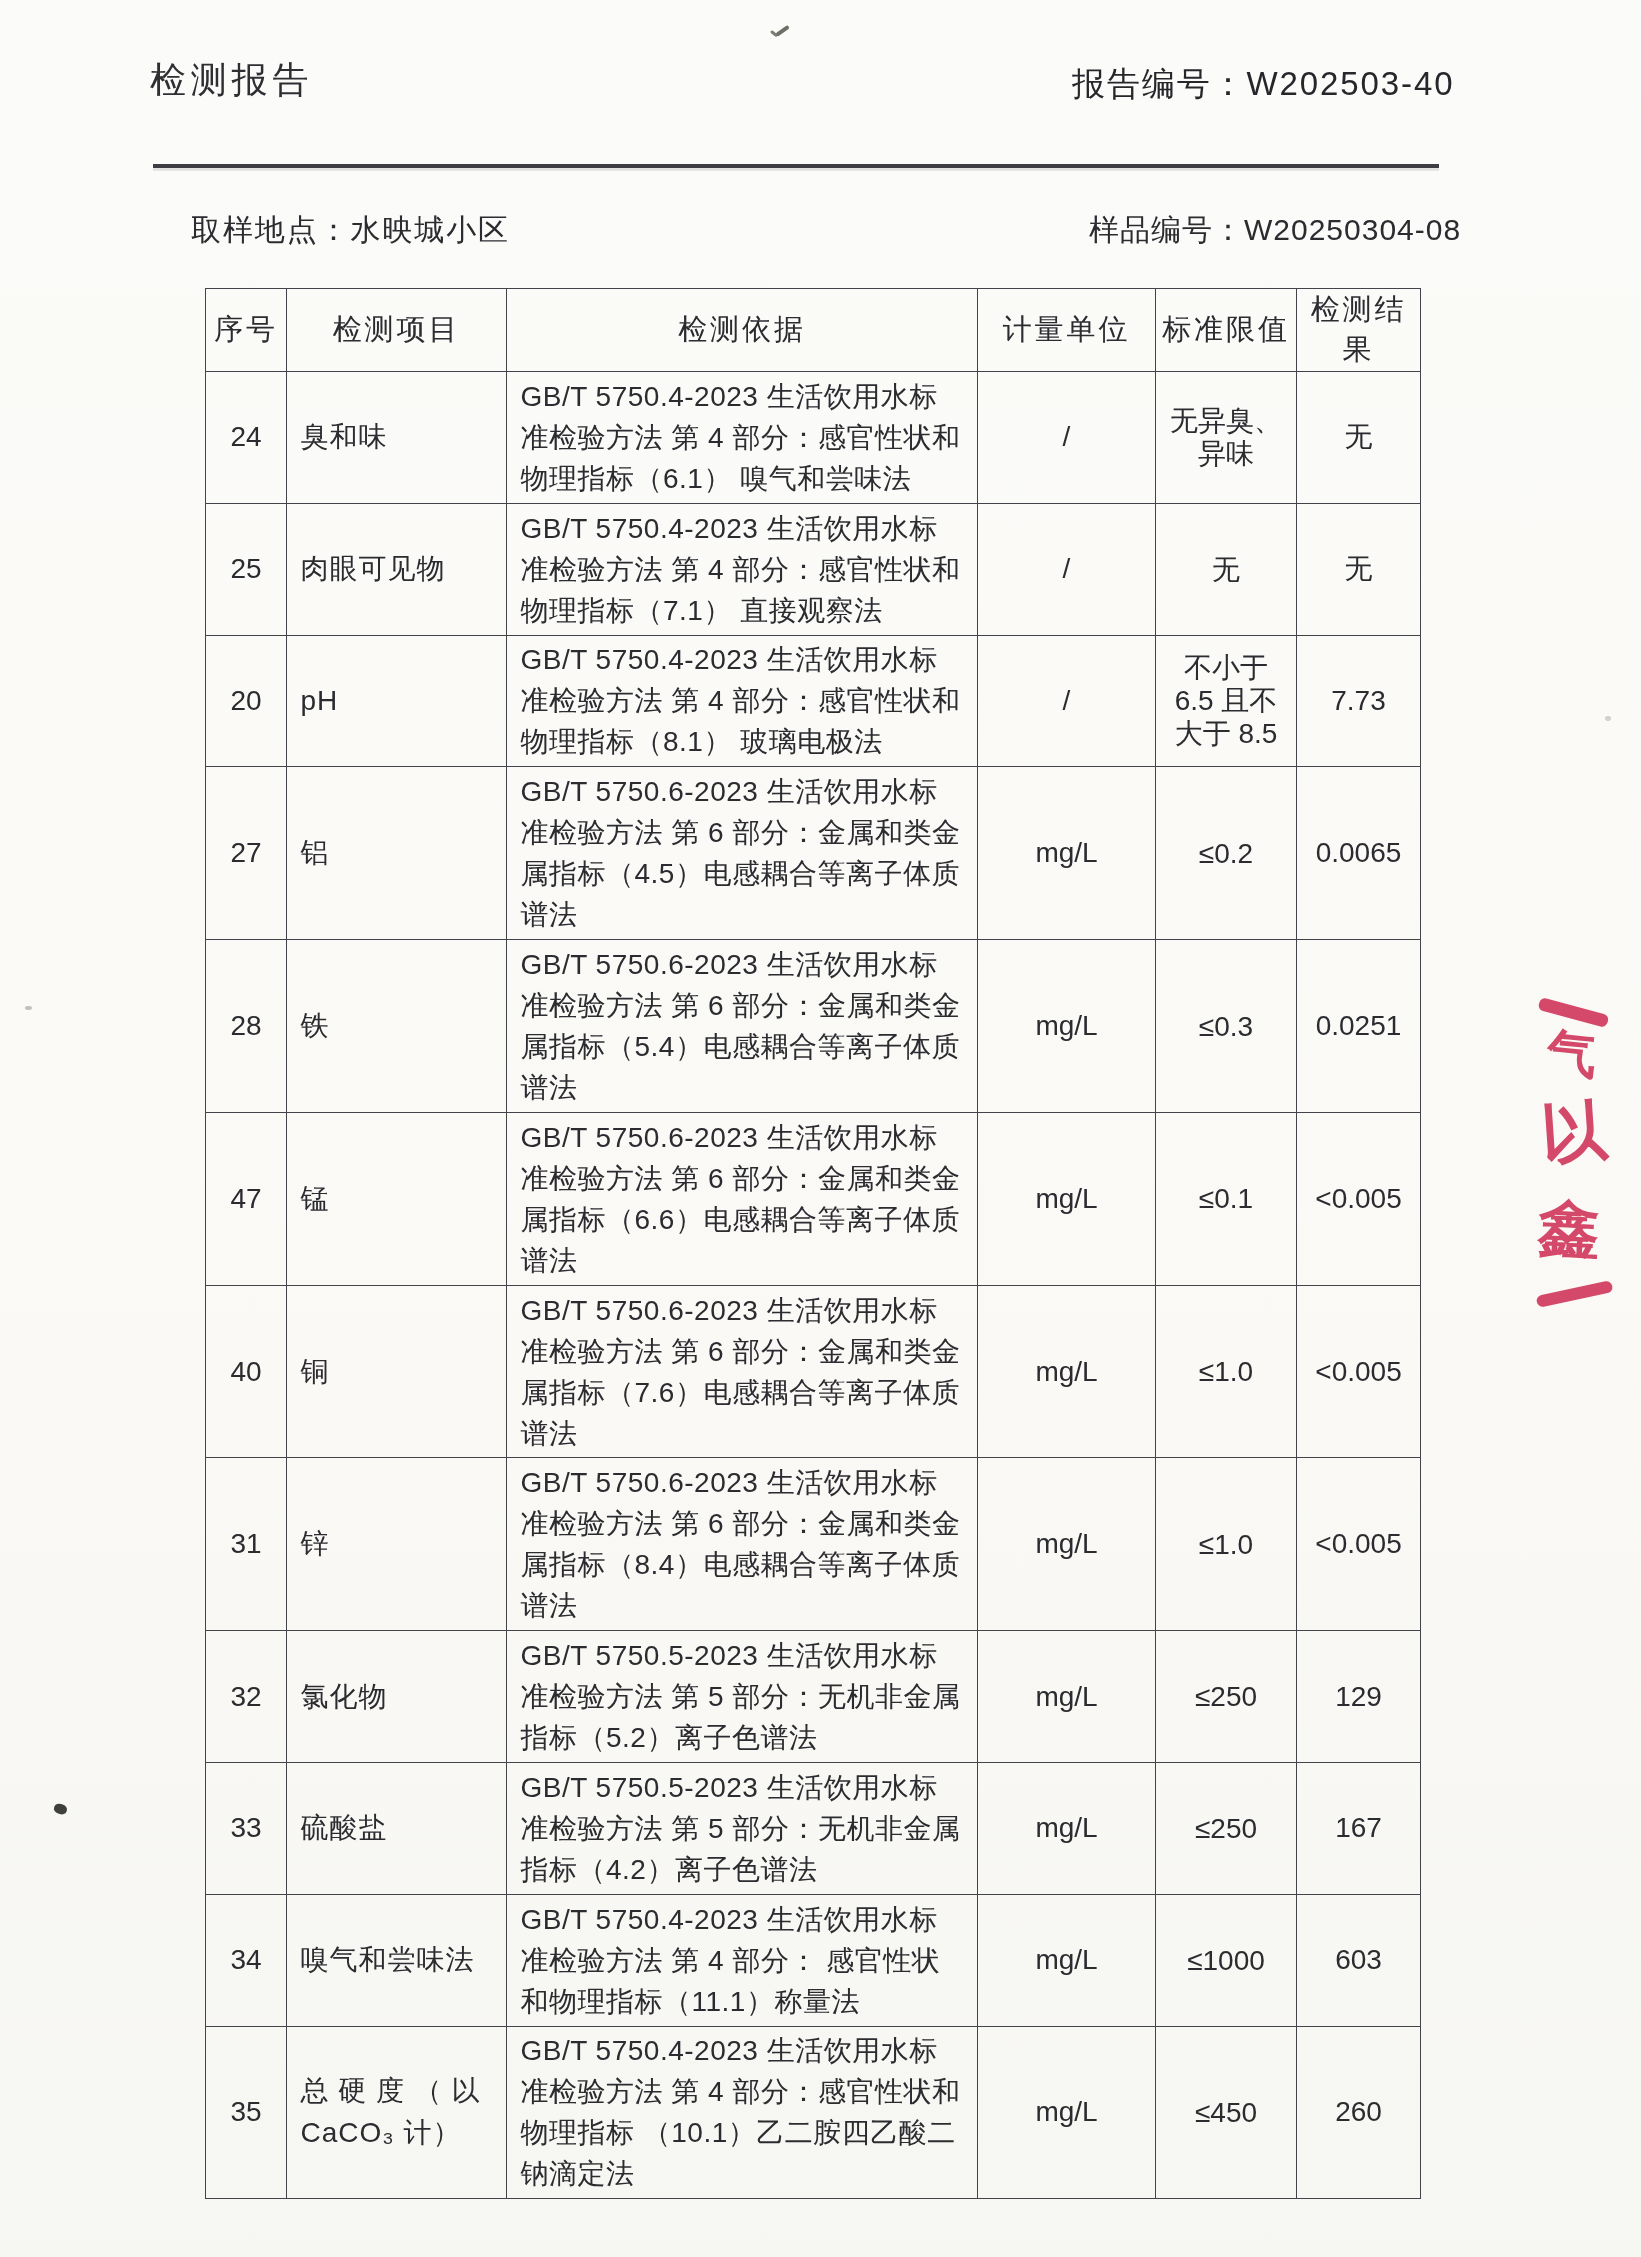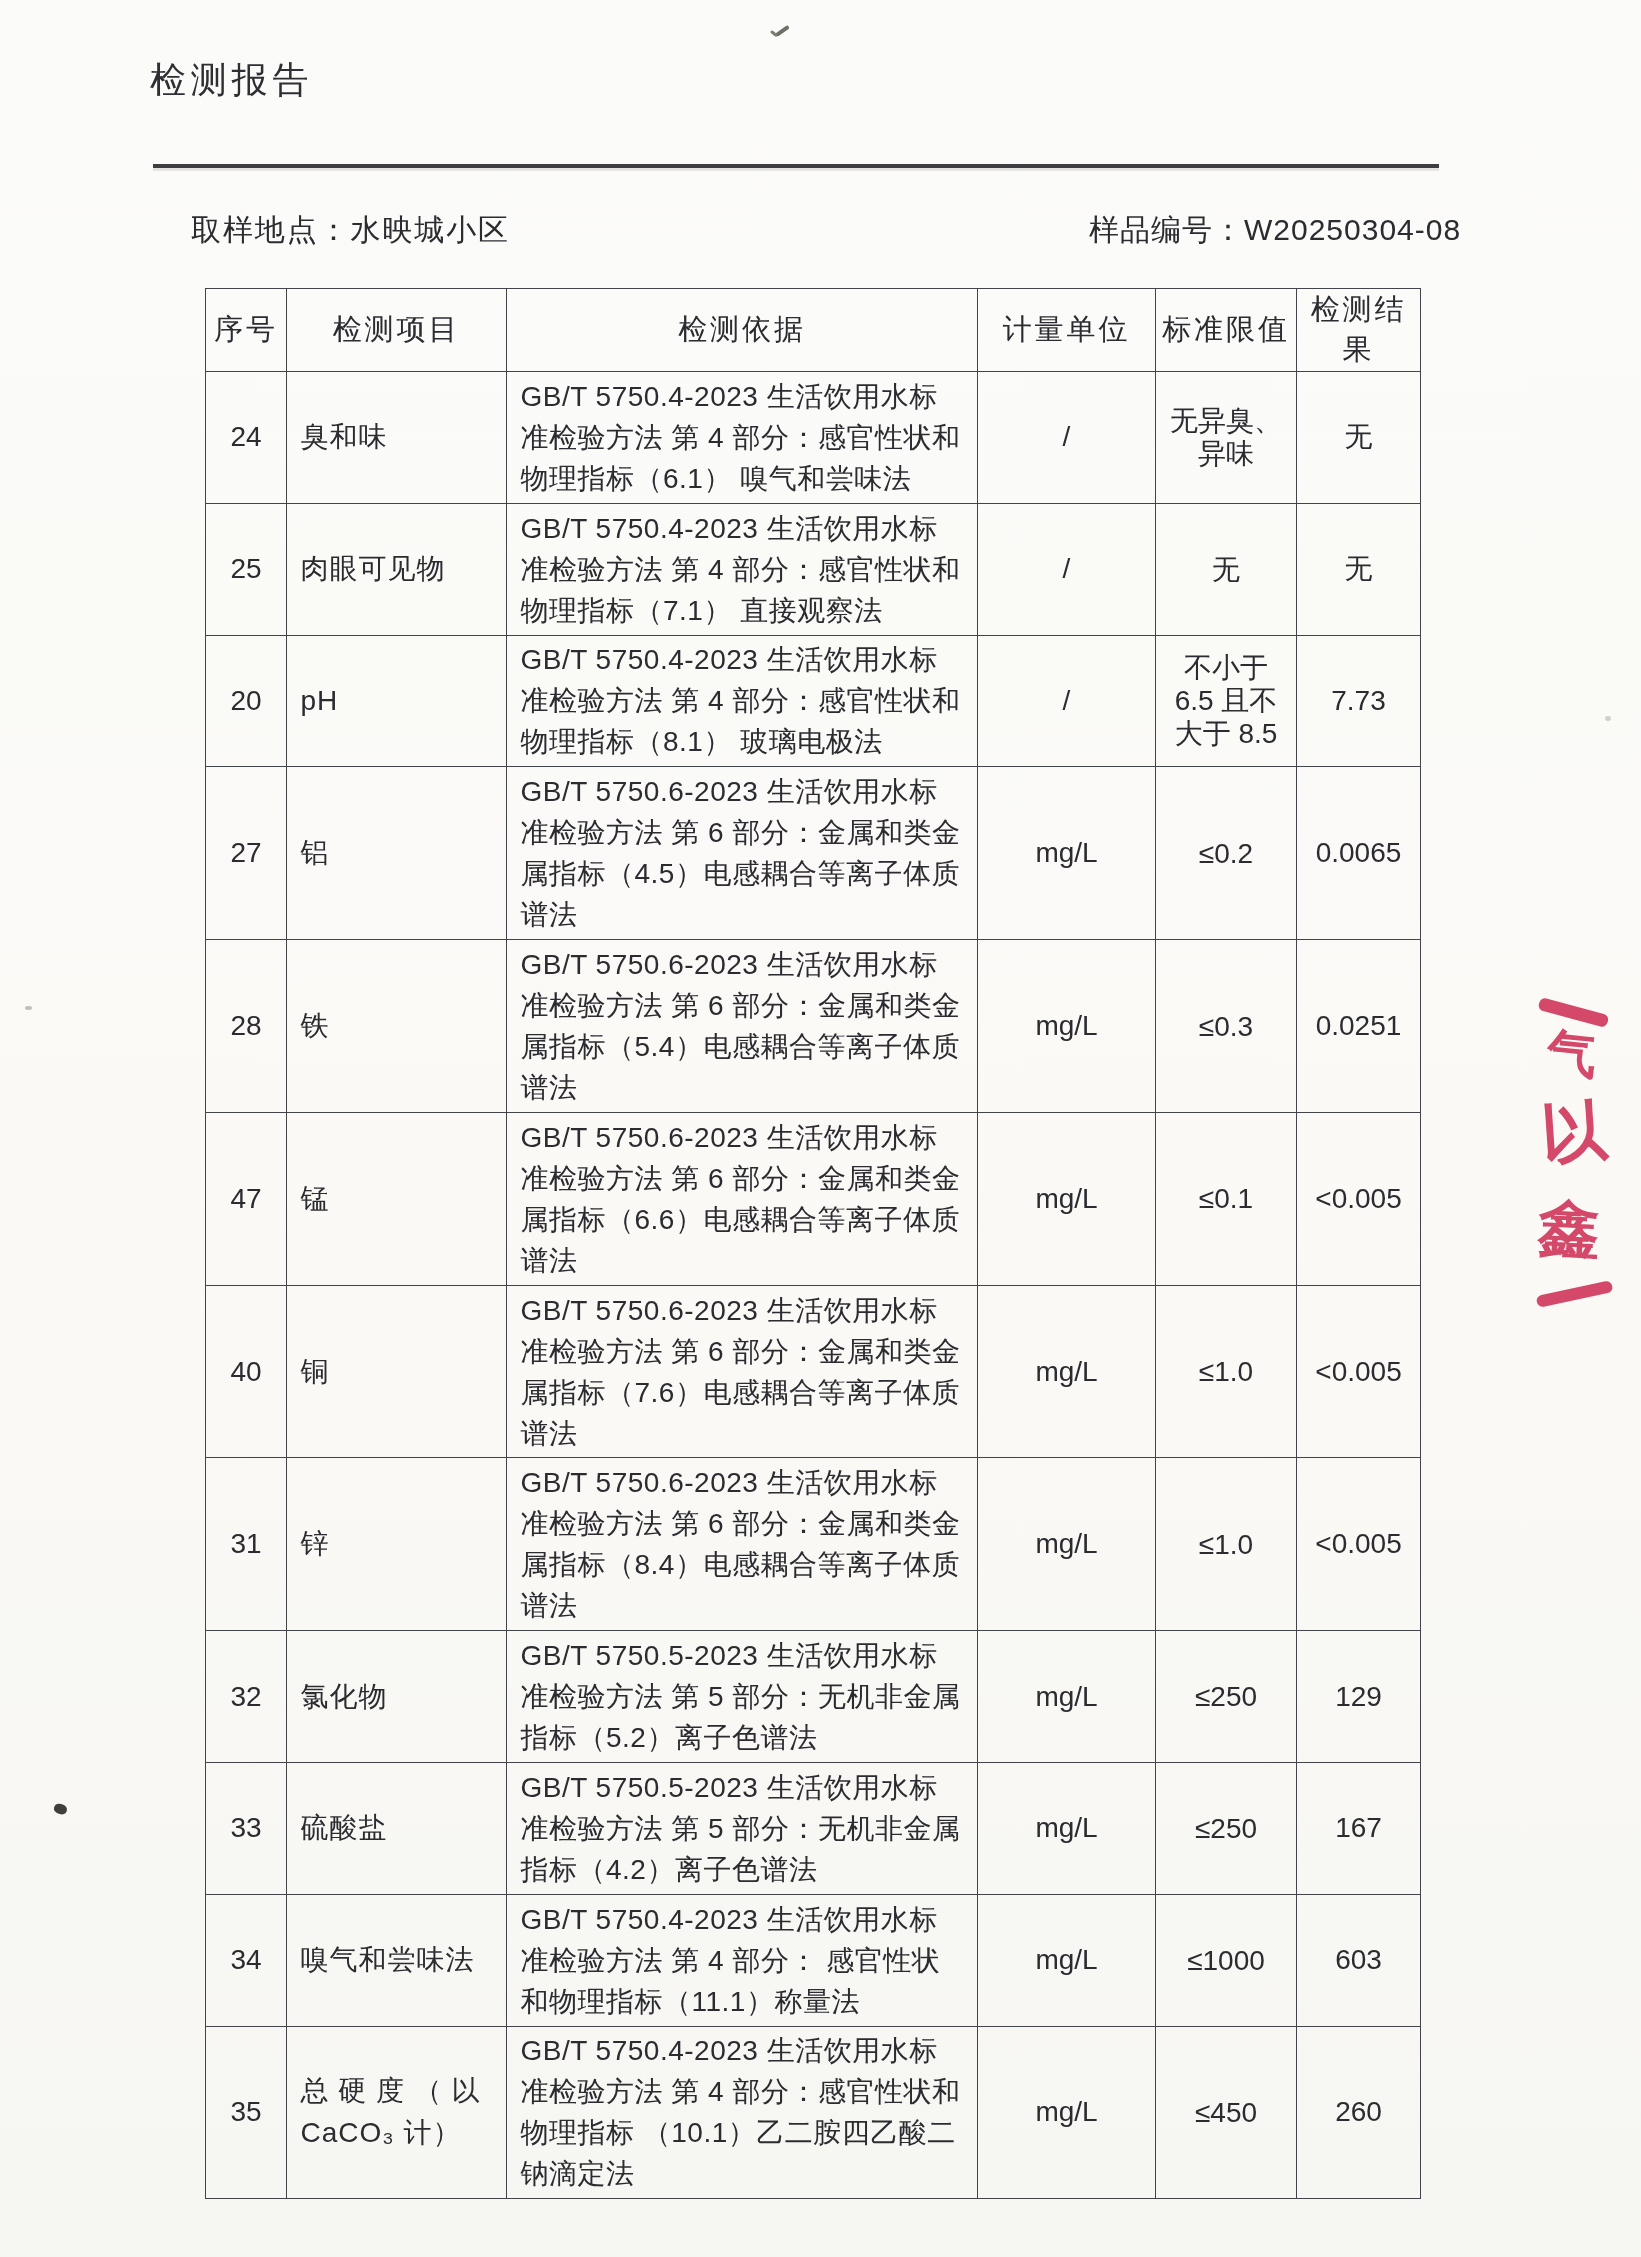--- a/index.html
+++ b/index.html
@@ -48,20 +48,21 @@
   .sp2{left:54px;top:1804px;width:12.6px;height:9.7px;background:#3f3f3c;transform:rotate(18deg);border-radius:45%;}
   .sp3{left:25px;top:1006px;width:6.8px;height:3.9px;opacity:.5;}
   .sp4{left:1605px;top:716px;width:5.8px;height:4.8px;opacity:.35;}
 </style>
 </head>
 <body>
 
 <div class="page">
 
   <div class="doc-title">检测报告</div>
+  <div class="report-no"><span>报告编号：</span><span>W202503-40</span></div>
   <div class="head-rule"></div>
 
   <div class="meta-loc"><span>取样地点：</span><span>水映城小区</span></div>
   <div class="meta-sample"><span>样品编号：</span><span>W20250304-08</span></div>
 
   <table class="results">
     <colgroup>
       <col style="width:81px">
         <col style="width:220px">
         <col style="width:471px">

